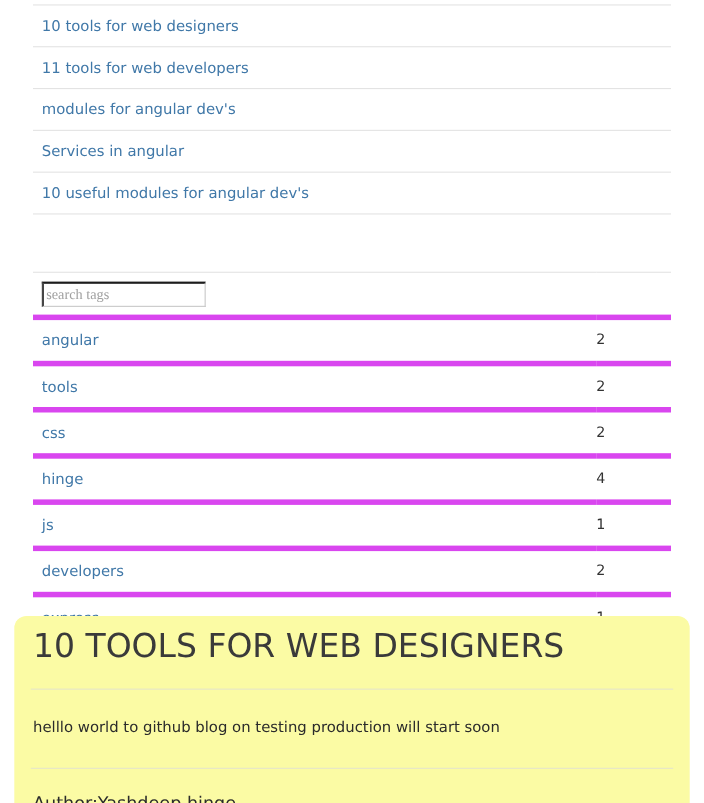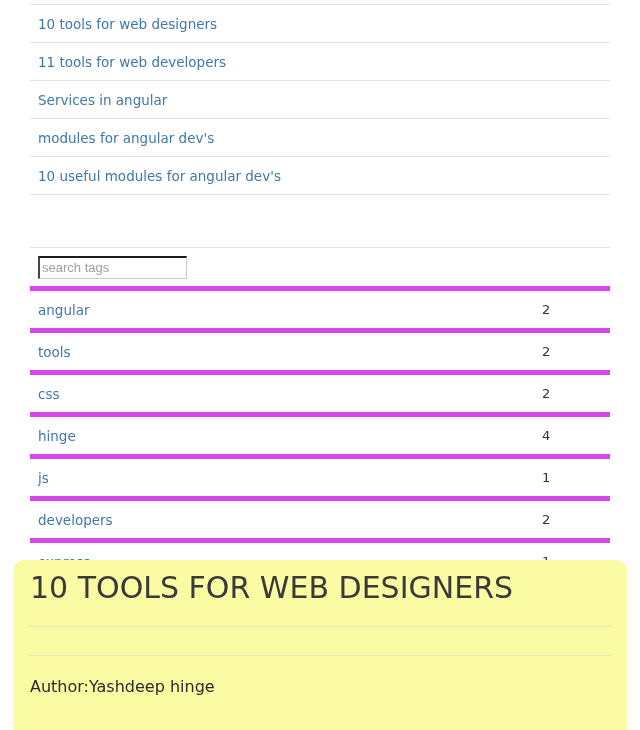--- a/index.html
+++ b/index.html
@@ -89,21 +89,21 @@
     font-size: 13.5px;
     cursor: pointer;
   }
 
   
   .search-input {
     width: 142px;
     height: 18px;
     box-sizing: content-box;
     padding: 1px 2px;
-    font-family: Liberation Sans, sans-serif;
+    font-family: Liberation Serif, serif;
     font-size: 13px;
     color: #000000;
     background: #ffffff;
     border-top: 2px solid #1c1c1c;
     border-left: 2px solid #464646;
     border-right: 1px solid #c8c8c8;
     border-bottom: 1px solid #c8c8c8;
     border-radius: 0;
     outline: none;
     margin: 0;
@@ -176,26 +176,26 @@
         <a class="row-link">10 tools for web designers</a>
       </td>
     </tr>
     <tr>
       <td>
         <a class="row-link">11 tools for web developers</a>
       </td>
     </tr>
     <tr>
       <td>
+        <a class="row-link">modules for angular dev's</a>
+      </td>
+    </tr>
+    <tr>
+      <td>
         <a class="row-link">Services in angular</a>
-      </td>
-    </tr>
-    <tr>
-      <td>
-        <a class="row-link">modules for angular dev's</a>
       </td>
     </tr>
     <tr>
       <td>
         <a class="row-link">10 useful modules for angular dev's</a>
       </td>
     </tr>
   </tbody>
 </table>
 
@@ -251,15 +251,16 @@
         <a class="row-link">express</a>
       </td>
       <td class="count-cell">1</td>
     </tr>
   </tbody>
 </table>
 
 <div id="post-card">
   <h1 id="post-card-title">10 tools for web designers</h1>
   <div class="card-rule" id="rule-1"></div>
+  <p id="post-card-body">helllo world to github blog on testing production will start soon</p>
   <div class="card-rule" id="rule-2"></div>
   <p id="post-card-author">Author:Yashdeep hinge</p>
 </div>
 
 </body></html>

